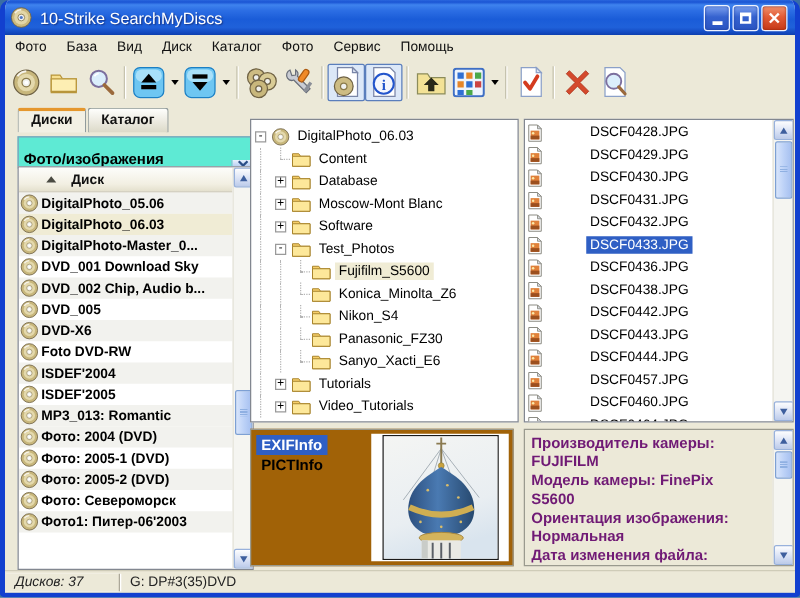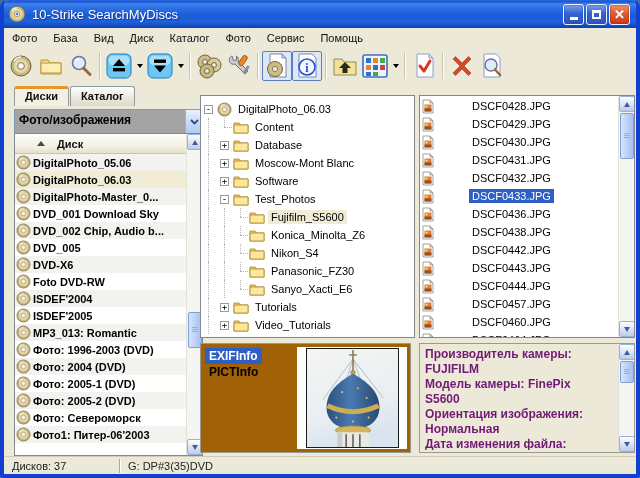--- a/index.html
+++ b/index.html
@@ -39,21 +39,21 @@
 
   
   .content{ position:absolute; left:0; top:84px; width:632px; height:372px; background:#ece9d8; }
 
   
   .left-panel{ position:absolute; left:8px; top:2px; width:193px; height:370px; }
   .tabs{ display:flex; height:20px; padding-left:2px; }
   .tab{ font-size:11px; font-weight:bold; padding:3px 10px 0 10px; border:1px solid #919b9c; border-bottom:none;
     border-radius:3px 3px 0 0; background:linear-gradient(180deg,#fefefc,#dcd9c8); margin-right:1px; color:#111;}
   .tab.active{ background:#f2f0e4; border-top:3px solid #e5972d; padding-top:1px; position:relative; z-index:2;}
-  .combo{ margin:3px 2px 0 2px; height:26px; border:1px solid #7f9db9; background:#a3a3a3; display:flex; }
+  .combo{ margin:3px 2px 0 2px; height:26px; border:1px solid #7f9db9; background:#5eead4; display:flex;align-items:flex-end; }
   .combo-value{ flex:1; font-size:12px; font-weight:bold; padding:3px 0 0 4px; color:#000; white-space:nowrap; overflow:hidden;}
   .combo-btn{ width:17px; border-left:1px solid #9ab0d4; border-radius:0 1px 1px 0;
     background:linear-gradient(180deg,#e9f1fd 0%,#cbdcf6 50%,#b0c8ee 100%); display:flex; align-items:center; justify-content:center;}
   .disc-list{ position:absolute; left:2px; right:2px; top:47px; bottom:0; border:1px solid #828790; background:#fff; overflow:hidden;}
   .disc-header{ position:absolute; left:0; right:16px; top:0; height:20px;
     background:linear-gradient(180deg,#fdfdfb 0%,#f2efe2 70%,#e4e0cd 100%); border-bottom:1px solid #c9c5b2;
     font-size:11px; font-weight:bold; color:#111; display:flex; align-items:center; }
   .sort-arrow{ width:0; height:0; border:4px solid transparent; border-bottom:5px solid #4a4a42; margin:-4px 12px 0 22px;}
   .disc-rows{ position:absolute; left:0; right:16px; top:20px; bottom:0; overflow:hidden;}
   .disc-row{ height:17px; display:flex; align-items:center; font-size:11px; font-weight:bold; color:#000;
@@ -109,21 +109,21 @@
 
   .exif-panel{ position:absolute; left:415px; top:259px; width:216px; height:110px; border:1px solid #9a9a8e;
     background:#ece9d8; overflow:hidden;}
   .exif-text{ position:absolute; left:5px; top:3px; right:20px; bottom:2px; font-size:12px; font-weight:bold;
     color:#701a75; line-height:15px; white-space:pre-line; overflow:hidden;}
 
   
   .statusbar{ position:absolute; left:0; top:456px; width:632px; height:18px; background:#ece9d8;
     border-top:1px solid #cfccb8; display:flex; align-items:center; font-size:11px; color:#222;}
   .status-cell{ padding:0 8px; height:14px; line-height:14px; border-right:1px solid #aca899; box-shadow:1px 0 0 #fff;}
-  .status-cell:nth-child(1){ width:116px;} .status-cell:nth-child(2){ width:136px;}
+  .status-cell:nth-child(1){ width:92px;font-style:italic;} .status-cell:nth-child(2){ width:136px;}
   .status-cell:last-child{ flex:1; border-right:none; box-shadow:none;}
 </style>
 </head>
 <body>
 
 <div class="window">
 
   <div class="titlebar">
     <svg width="18" height="18" viewBox="0 0 16 16">
       <circle cx="8" cy="8" r="7" fill="#cbb97e" stroke="#6f6244" stroke-width="0.6"></circle>
@@ -404,30 +404,20 @@
             </div>
             <div class="disc-row even">
               <svg width="15" height="15" viewBox="0 0 16 16">
                 <circle cx="8" cy="8" r="7" fill="#c8b77c" stroke="#6f6244" stroke-width="0.7"></circle>
                 <circle cx="8" cy="8" r="4.8" fill="#e4d9ac"></circle>
                 <circle cx="8" cy="8" r="2.3" fill="#f0f1ee" stroke="#8a7a4a" stroke-width="0.5"></circle>
                 <circle cx="8" cy="8" r="1" fill="#fff"></circle>
                 <path d="M3.6 5 A5.4 5.4 0 0 1 8 2.6" stroke="#fff" stroke-width="1.1" fill="none" opacity="0.85"></path>
               </svg>
               <span>MP3_013: Romantic</span>
-            </div>
-            <div class="disc-row">
-              <svg width="15" height="15" viewBox="0 0 16 16">
-                <circle cx="8" cy="8" r="7" fill="#c8b77c" stroke="#6f6244" stroke-width="0.7"></circle>
-                <circle cx="8" cy="8" r="4.8" fill="#e4d9ac"></circle>
-                <circle cx="8" cy="8" r="2.3" fill="#f0f1ee" stroke="#8a7a4a" stroke-width="0.5"></circle>
-                <circle cx="8" cy="8" r="1" fill="#fff"></circle>
-                <path d="M3.6 5 A5.4 5.4 0 0 1 8 2.6" stroke="#fff" stroke-width="1.1" fill="none" opacity="0.85"></path>
-              </svg>
-              <span>Фото: 1996-2003 (DVD)</span>
             </div>
             <div class="disc-row even">
               <svg width="15" height="15" viewBox="0 0 16 16">
                 <circle cx="8" cy="8" r="7" fill="#c8b77c" stroke="#6f6244" stroke-width="0.7"></circle>
                 <circle cx="8" cy="8" r="4.8" fill="#e4d9ac"></circle>
                 <circle cx="8" cy="8" r="2.3" fill="#f0f1ee" stroke="#8a7a4a" stroke-width="0.5"></circle>
                 <circle cx="8" cy="8" r="1" fill="#fff"></circle>
                 <path d="M3.6 5 A5.4 5.4 0 0 1 8 2.6" stroke="#fff" stroke-width="1.1" fill="none" opacity="0.85"></path>
               </svg>
               <span>Фото: 2004 (DVD)</span>

